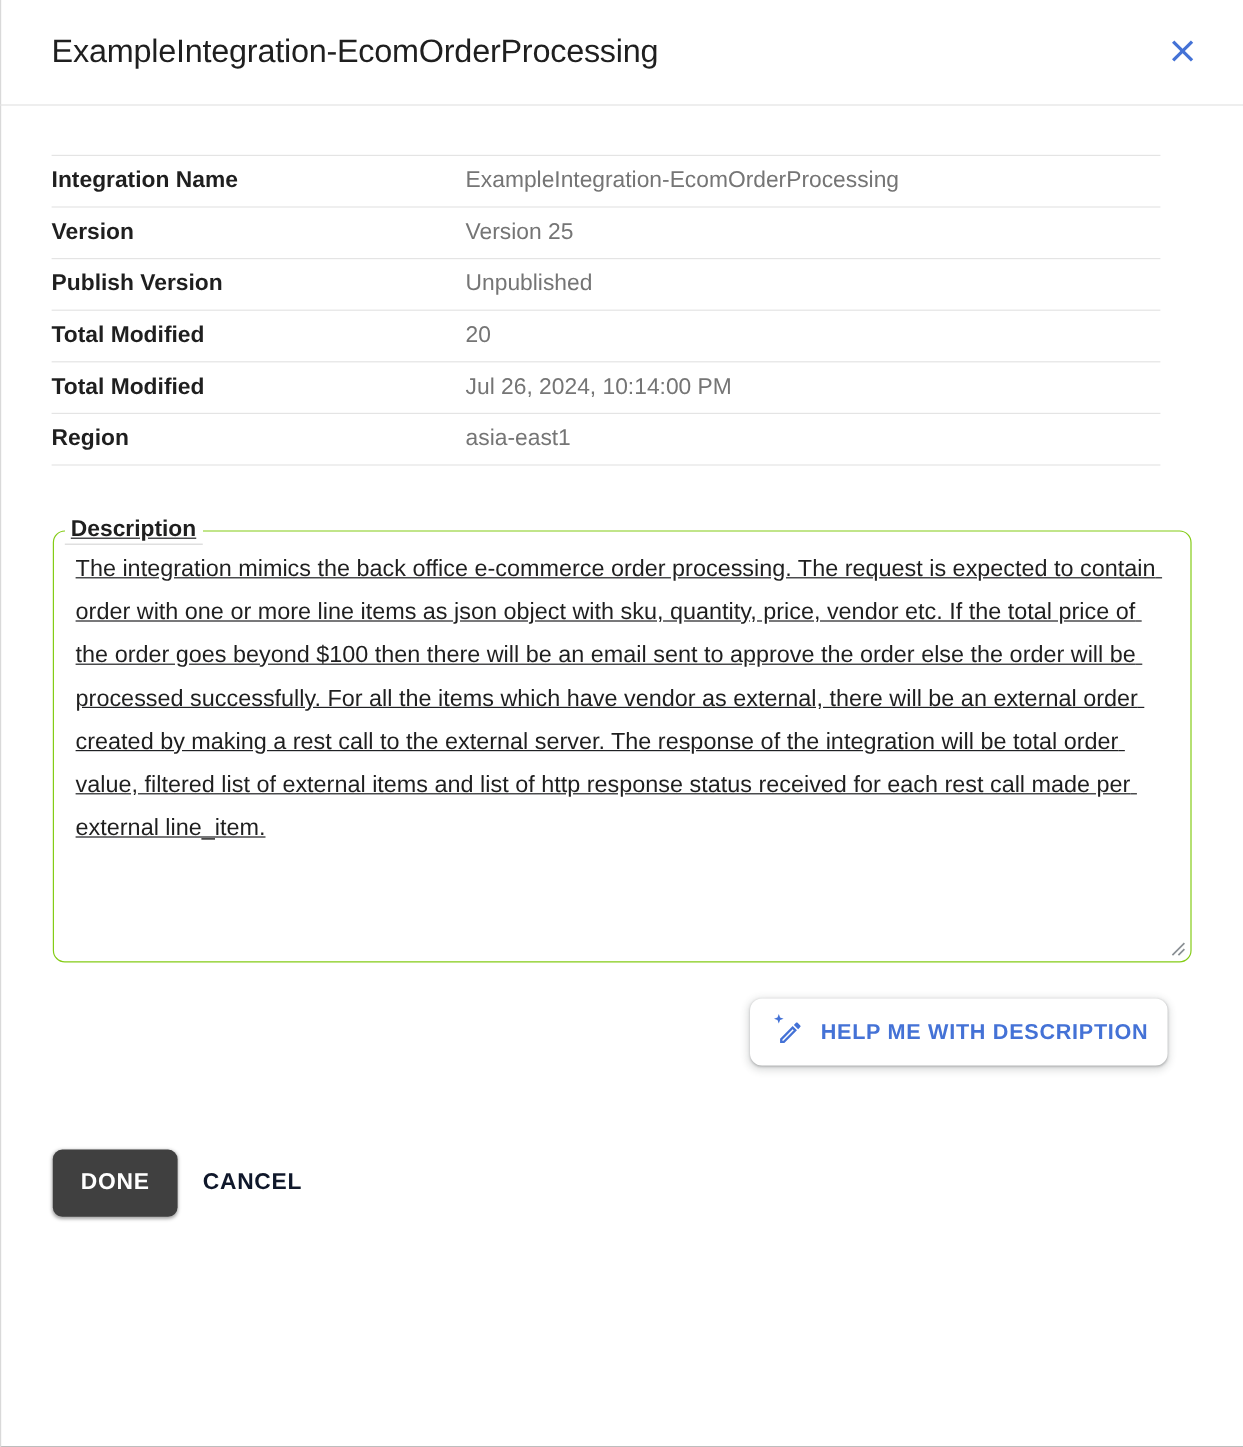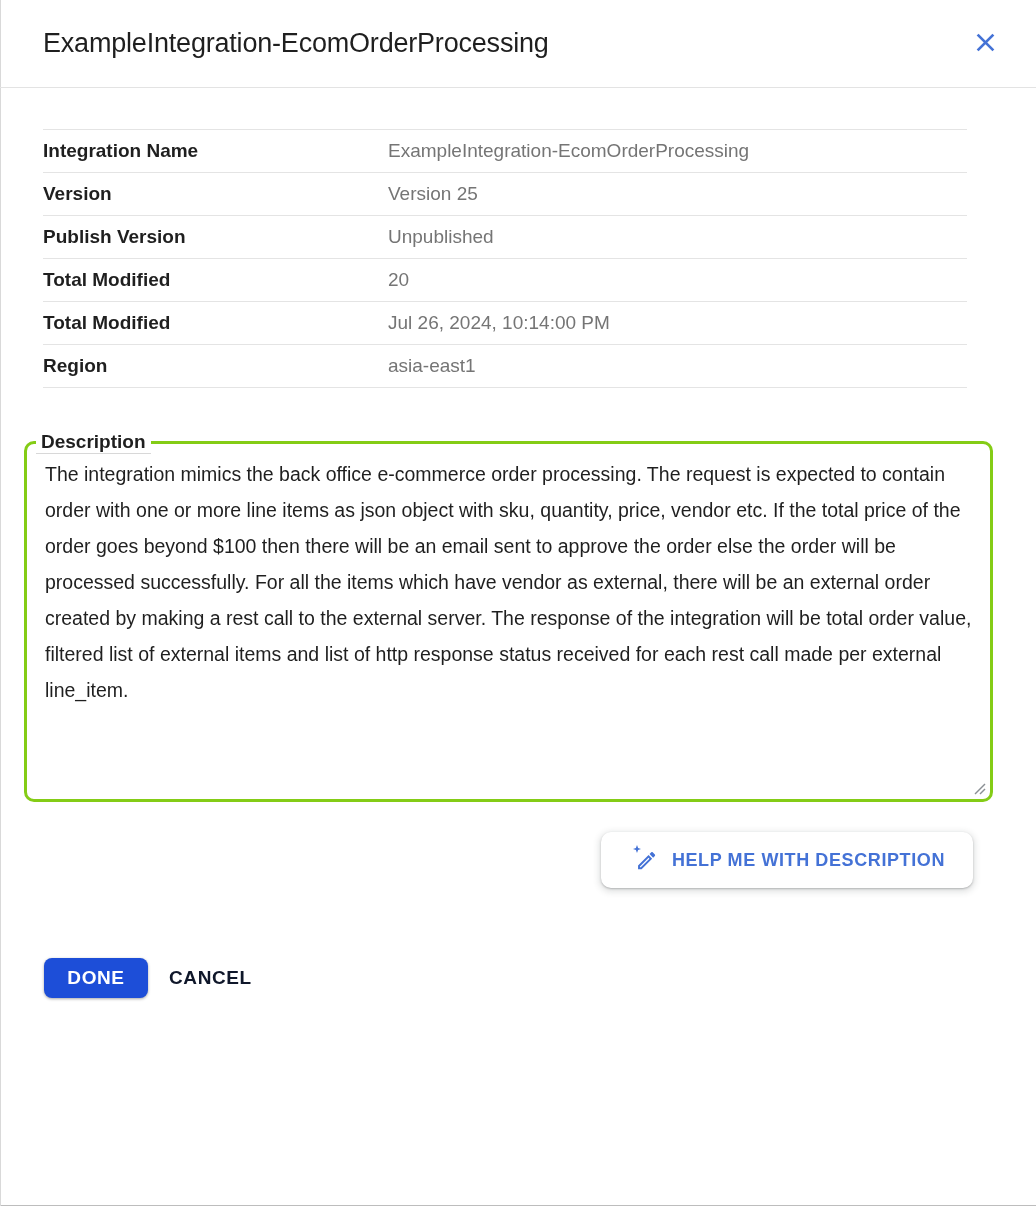--- a/index.html
+++ b/index.html
@@ -67,24 +67,25 @@
   }
   .redaction-box .nub { position: absolute; top: 100%; background: #000; height: 6px; }
   .nub1 { left: 115px; width: 18px; }
   .nub2 { left: 142px; width: 22px; }
   .nub3 { left: 169px; width: 12px; }
   .nub4 { left: 193px; width: 18px; }
 
   
   .description-field {
     position: relative;
-    margin: 43px 43px 0 24px;   
+    margin: 43px 43px 0 44px;   
     height: 371px;
-    border: 3px solid #84cc16;
+    border: 1px solid #84cc16;
     border-radius: 10px;
+    text-decoration: underline;
   }
   .description-field legend {
     margin-left: 9px;
     padding: 0 5px;
     font-size: 19px;
     font-weight: bold;
     color: #1f1f1f;
     border-bottom: 1px solid #d8d8d8;
     line-height: 22px;
   }
@@ -114,21 +115,21 @@
   .help-row {
     display: flex;
     justify-content: flex-end;
     margin: 30px 63px 0 0;      
   }
   .help-btn {
     height: 56px;
     display: flex;
     align-items: center;
     gap: 13px;
-    padding: 0 28px;
+    padding: 0 16px;
     background: #ffffff;
     border: none;
     border-radius: 10px;
     cursor: pointer;
     box-shadow: 0 1px 2px rgba(60,64,67,.30), 0 2px 6px 2px rgba(60,64,67,.15);
     color: #4472d6;
     font-family: "Liberation Sans", "DejaVu Sans", sans-serif;
     font-size: 18px;
     font-weight: bold;
     letter-spacing: 0.6px;
@@ -136,24 +137,24 @@
   }
 
   
   .action-row {
     display: flex;
     align-items: center;
     margin: 70px 0 0 44px;
   }
   .done-btn {
     width: 104px;
-    height: 40px;
+    height: 56px;
     border: none;
     border-radius: 8px;
-    background: #1d4ed8;
+    background: #404040;
     color: #ffffff;
     font-family: "Liberation Sans", "DejaVu Sans", sans-serif;
     font-size: 19px;
     font-weight: bold;
     letter-spacing: 0.6px;
     cursor: pointer;
     box-shadow: 0 1px 3px rgba(0,0,0,.35);
   }
   .cancel-btn {
     margin-left: 21px;

